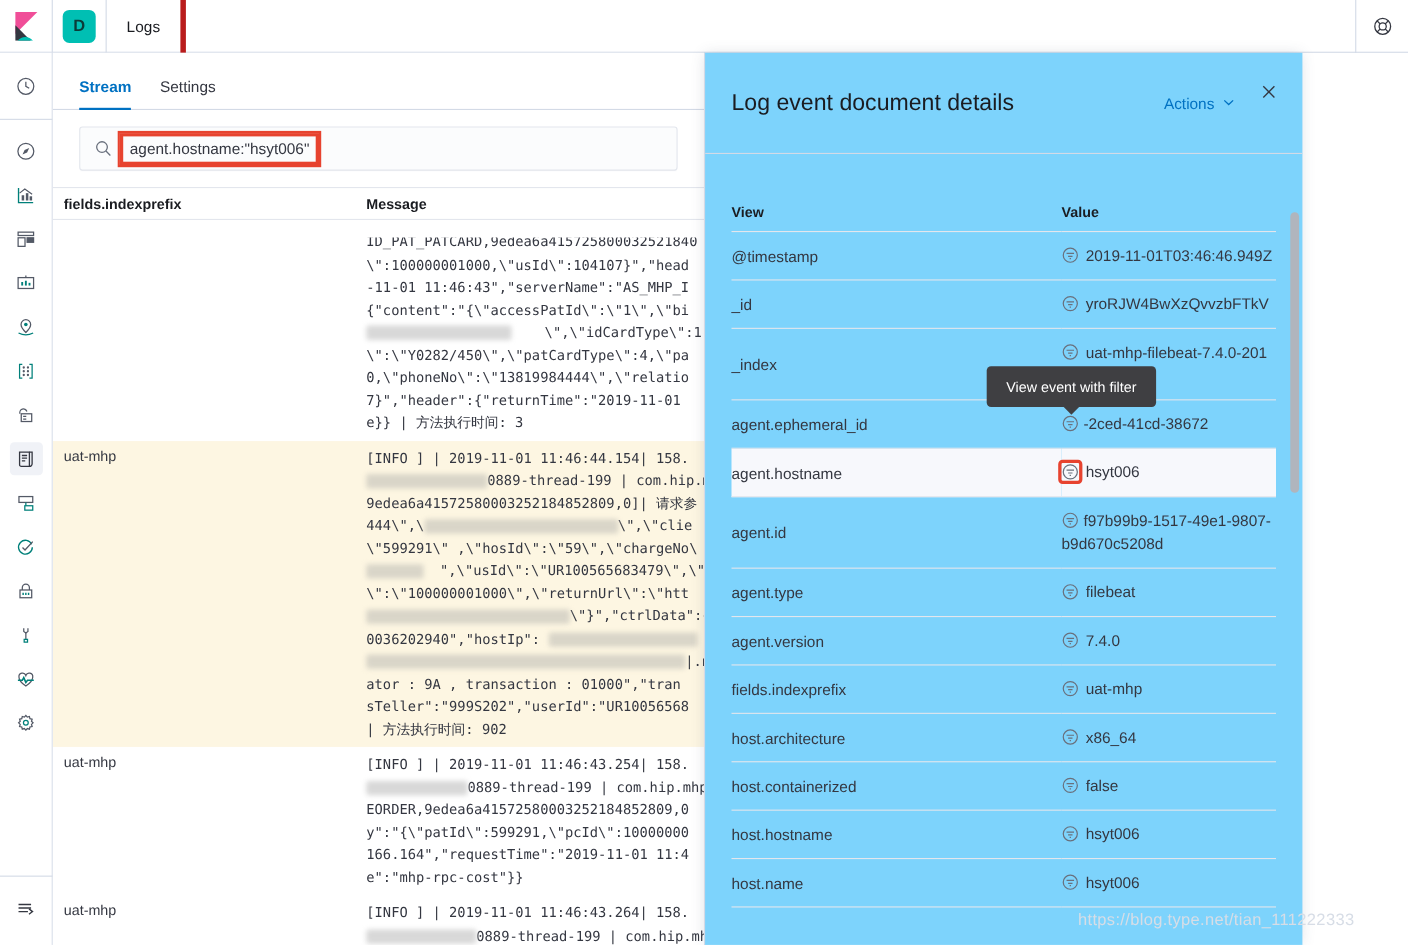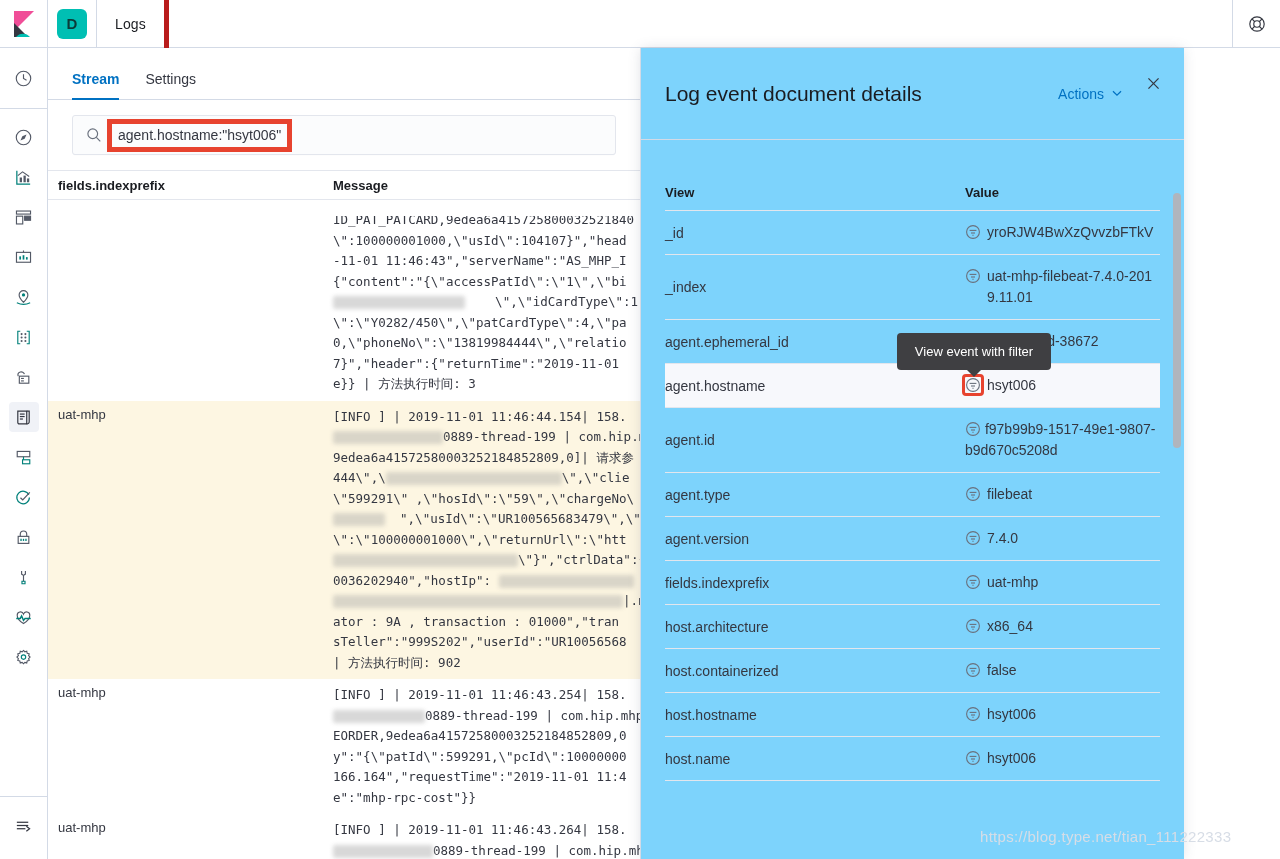--- a/index.html
+++ b/index.html
@@ -501,20 +501,36 @@
     <div class="fields-wrap">
       <table class="ftable">
         <thead>
           <tr>
             <th class="f-field">View</th>
             <th>Value</th>
           </tr>
         </thead>
         <tbody>
 
+          <tr>
+            <td class="f-field">@timestamp</td>
+            <td>
+              <span class="valcell">
+                <span class="filt-btn">
+                  <svg class="svg-ico" width="16" height="16" viewBox="0 0 16 16" fill="none" stroke="#69707d" stroke-width="1.1">
+                    <circle cx="8" cy="8" r="6.4"></circle>
+                      <line x1="4.6" y1="6.4" x2="11.4" y2="6.4"></line>
+                      <line x1="6" y1="9" x2="10" y2="9"></line>
+                      <line x1="7.4" y1="11.2" x2="8.6" y2="11.2"></line>
+                  </svg>
+                </span>
+                <span class="valtext">2019-11-01T03:46:46.949Z</span>
+              </span>
+            </td>
+          </tr>
 
           <tr>
             <td class="f-field">_id</td>
             <td>
               <span class="valcell">
                 <span class="filt-btn">
                   <svg class="svg-ico" width="16" height="16" viewBox="0 0 16 16" fill="none" stroke="#69707d" stroke-width="1.1">
                     <circle cx="8" cy="8" r="6.4"></circle>
                       <line x1="4.6" y1="6.4" x2="11.4" y2="6.4"></line>
                       <line x1="6" y1="9" x2="10" y2="9"></line>

